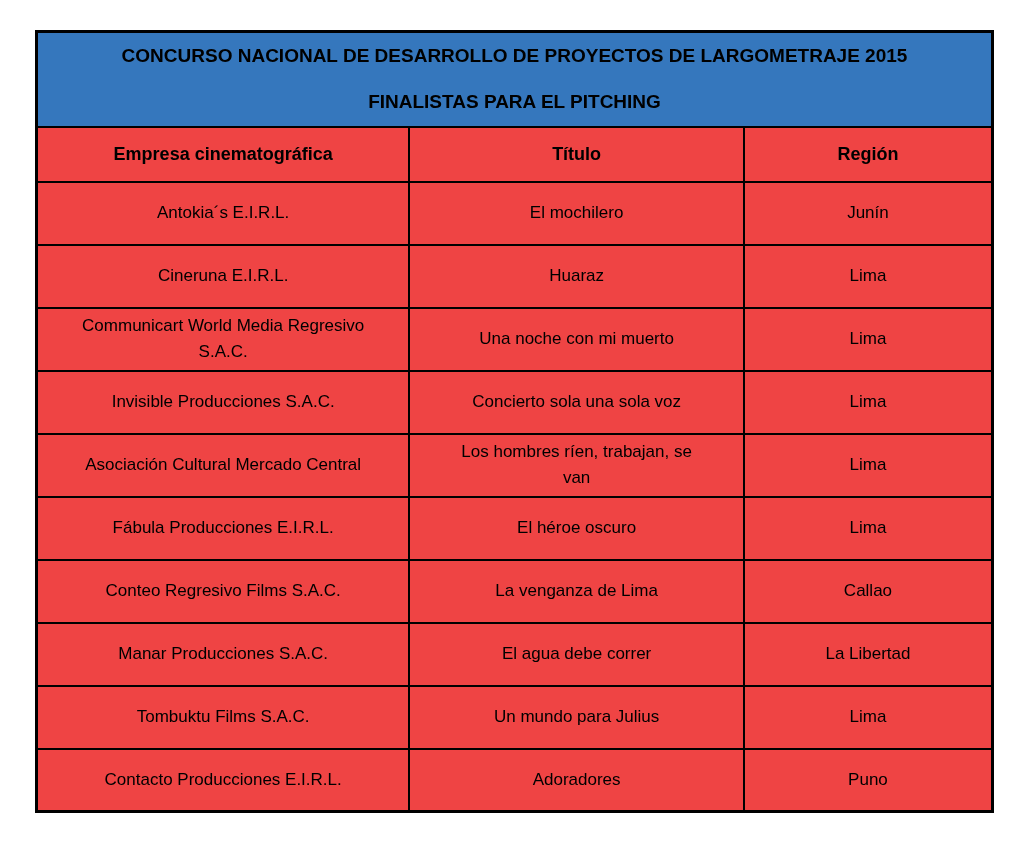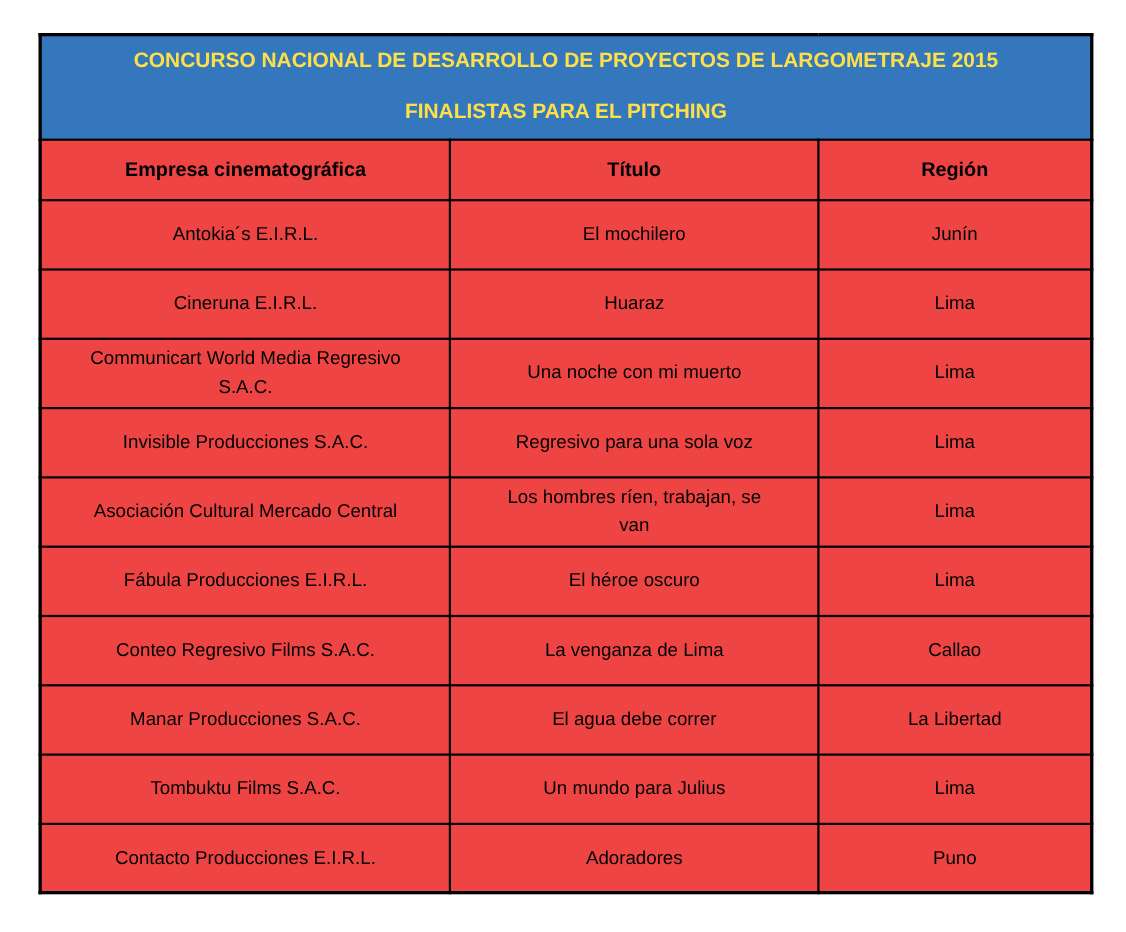--- a/index.html
+++ b/index.html
@@ -32,21 +32,21 @@
 
   th, td {
     border: 2px solid #000000;
     text-align: center;
     vertical-align: middle;
     background: #ef4444;
   }
   th.banner-cell {
     height: 95px;
     background: #3577BD;
-    color: #fde047;
+    color: #000000;
     padding: 0;
   }
   .banner-inner {
     height: 100%;
     display: flex;
     flex-direction: column;
     justify-content: center;
     align-items: center;
     gap: 25px;
   }
@@ -108,21 +108,21 @@
         <td class="cell-titulo">Huaraz</td>
         <td class="cell-region">Lima</td>
       </tr>
       <tr>
         <td class="cell-empresa">Communicart World Media Regresivo S.A.C.</td>
         <td class="cell-titulo">Una noche con mi muerto</td>
         <td class="cell-region">Lima</td>
       </tr>
       <tr>
         <td class="cell-empresa">Invisible Producciones S.A.C.</td>
-        <td class="cell-titulo">Regresivo para una sola voz</td>
+        <td class="cell-titulo">Concierto sola una sola voz</td>
         <td class="cell-region">Lima</td>
       </tr>
       <tr>
         <td class="cell-empresa">Asociación Cultural Mercado Central</td>
         <td class="cell-titulo">Los hombres ríen, trabajan, se van</td>
         <td class="cell-region">Lima</td>
       </tr>
       <tr>
         <td class="cell-empresa">Fábula Producciones E.I.R.L.</td>
         <td class="cell-titulo">El héroe oscuro</td>

